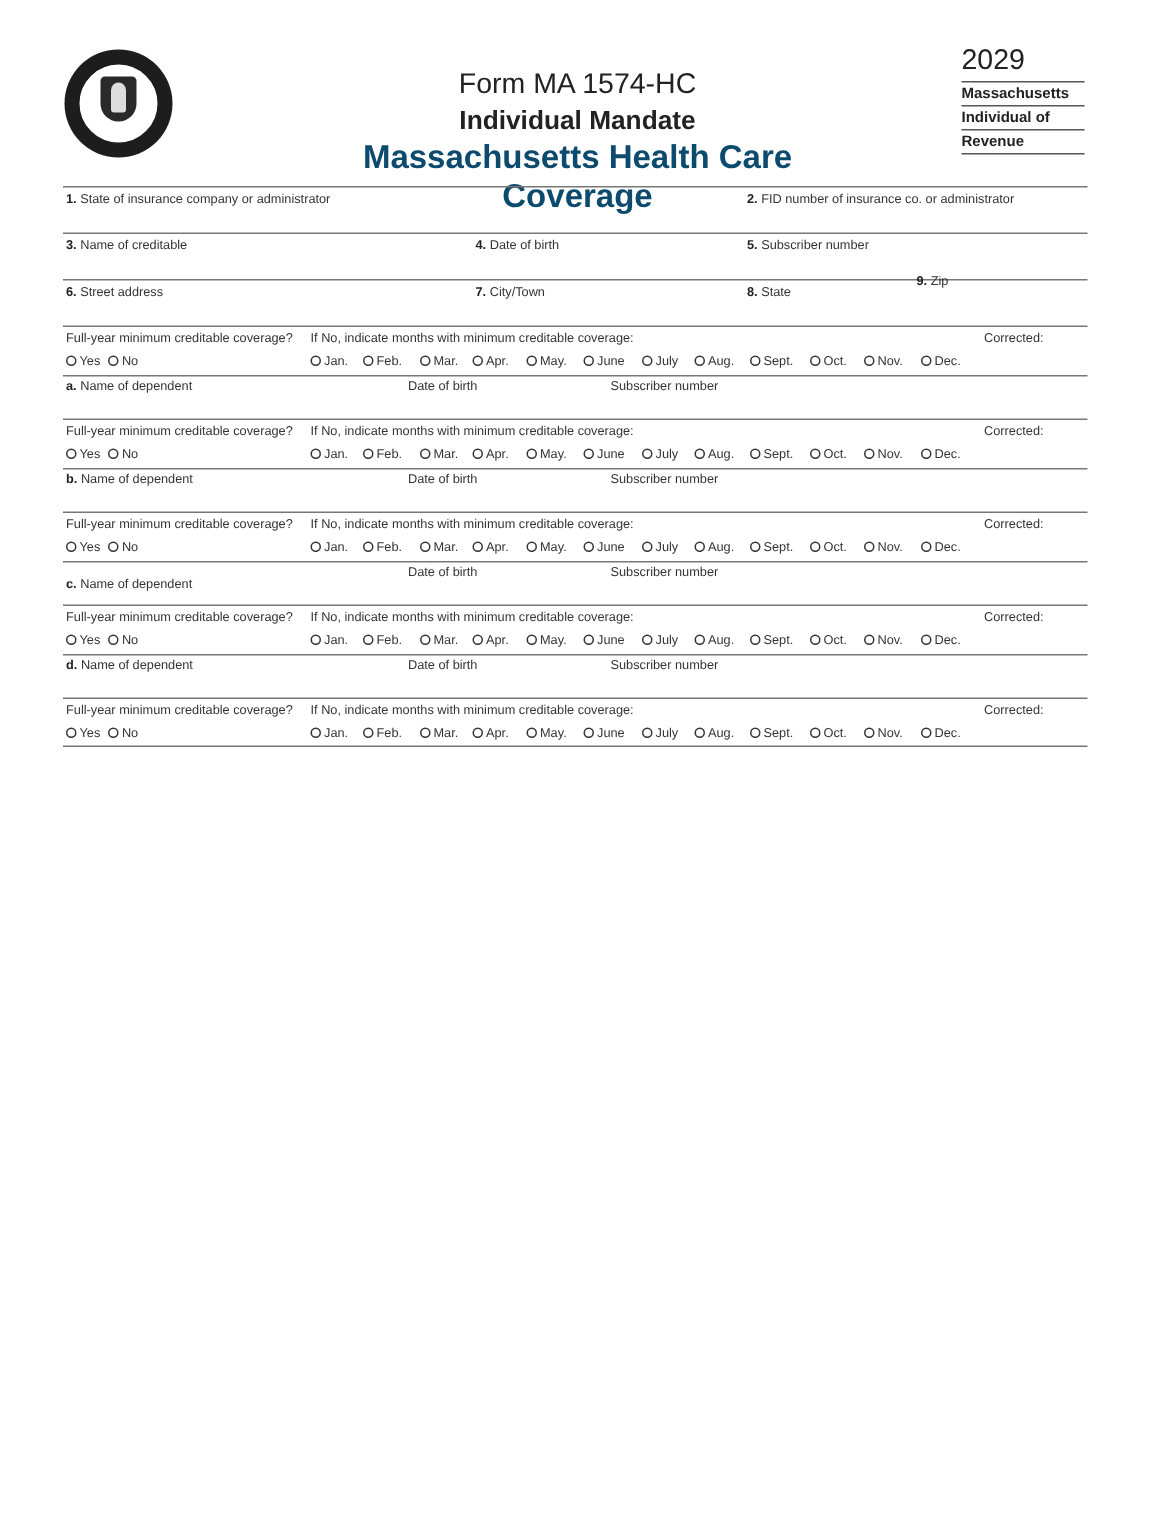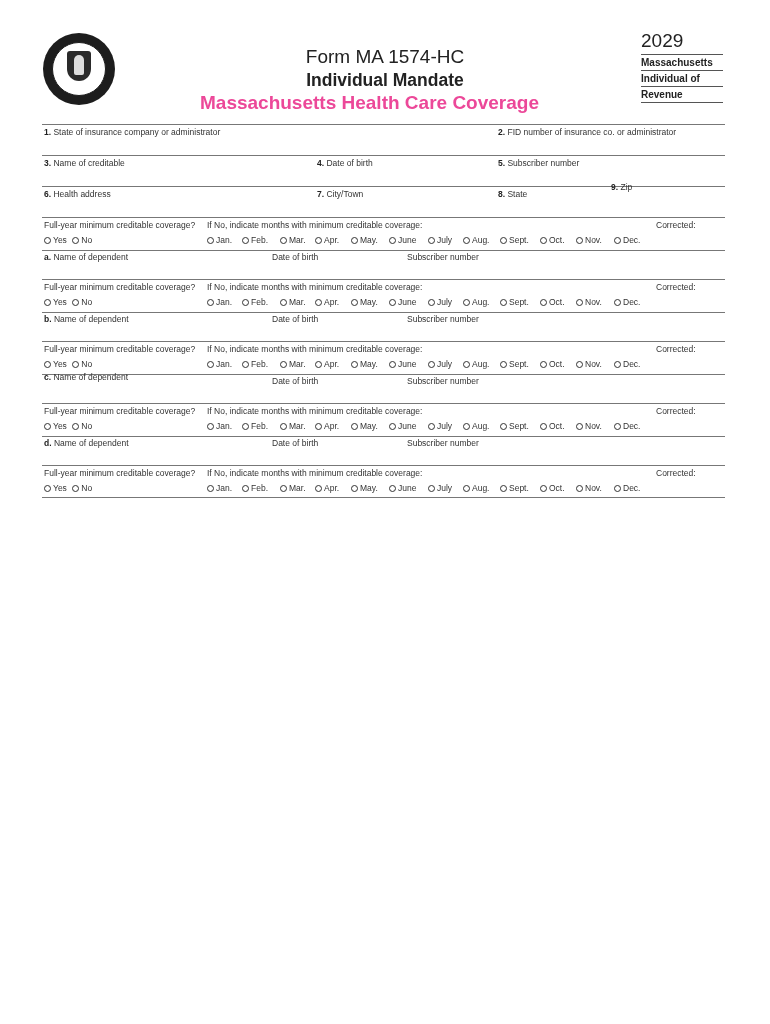--- a/index.html
+++ b/index.html
@@ -5,21 +5,21 @@
   html, body { margin: 0; padding: 0; background: #ffffff; }
   body { width: 770px; height: 1024px; position: relative; font-family: "Liberation Sans", sans-serif; color: #222; overflow: hidden; }
   .abs { position: absolute; }
   .seal { left: 43px; top: 33px; width: 72px; height: 72px; border-radius: 50%; background: #1d1d1d; }
   .seal .ring { position: absolute; left: 9px; top: 9px; width: 54px; height: 54px; border-radius: 50%; background: #fff; border: 1px solid #1d1d1d; box-sizing: border-box; }
   .seal .shield { position: absolute; left: 24px; top: 18px; width: 24px; height: 30px; background: #2a2a2a; border-radius: 3px 3px 12px 12px; }
   .seal .fig { position: absolute; left: 31px; top: 22px; width: 10px; height: 20px; background: #ddd; border-radius: 5px 5px 2px 2px; }
 
   .title1 { left: 200px; top: 46px; width: 370px; text-align: center; font-size: 19px; color: #222; }
   .title2 { left: 200px; top: 70px; width: 370px; text-align: center; font-size: 17.5px; font-weight: bold; color: #222; }
-  .title3 { left: 200px; top: 92px; width: 370px; font-size: 19px; font-weight: bold; color: #ec4899; }
+  .title3 { left: 200px; top: 92px; width: 370px; text-align: center; font-size: 22px; font-weight: bold; color: #0c4a6e; }
 
   .year { left: 641px; top: 30px; font-size: 19px; color: #222; }
   .dept { left: 641px; width: 82px; font-size: 10px; font-weight: bold; color: #222; border-top: 1px solid #555; padding-top: 2px; height: 13px; }
   .dept-end { left: 641px; width: 82px; border-top: 1px solid #555; height: 0; }
 
   .hline { left: 42px; width: 683px; height: 0; border-top: 1.5px solid #777; }
   .lbl { font-size: 8.5px; color: #333; white-space: nowrap; }
   .lbl b { font-weight: bold; color: #222; }
 
   .radio { display: inline-block; width: 7px; height: 7px; border: 1.2px solid #333; border-radius: 50%; vertical-align: -1px; margin-right: 2px; box-sizing: border-box; }
@@ -47,21 +47,21 @@
 <div class="abs hline" style="top:124px"></div>
 <div class="abs lbl" style="left:44px;top:127px"><b>1.</b><span> State of insurance company or administrator</span></div>
 <div class="abs lbl" style="left:498px;top:127px"><b>2.</b><span> FID number of insurance co. or administrator</span></div>
 
 <div class="abs hline" style="top:155px"></div>
 <div class="abs lbl" style="left:44px;top:158px"><b>3.</b><span> Name of creditable</span></div>
 <div class="abs lbl" style="left:317px;top:158px"><b>4.</b><span> Date of birth</span></div>
 <div class="abs lbl" style="left:498px;top:158px"><b>5.</b><span> Subscriber number</span></div>
 
 <div class="abs hline" style="top:186px"></div>
-<div class="abs lbl" style="left:44px;top:189px"><b>6.</b><span> Health address</span></div>
+<div class="abs lbl" style="left:44px;top:189px"><b>6.</b><span> Street address</span></div>
 <div class="abs lbl" style="left:317px;top:189px"><b>7.</b><span> City/Town</span></div>
 <div class="abs lbl" style="left:498px;top:189px"><b>8.</b><span> State</span></div>
 <div class="abs lbl" style="left:611px;top:182px"><b>9.</b><span> Zip</span></div>
 
 <div id="blocks">
   <div class="abs hline cov-top" style="top: 217px;"></div>
   <div class="abs rowtxt cov-q" style="left: 44px; top: 220px;">Full-year minimum creditable coverage?</div>
   <div class="abs rowtxt cov-m" style="left: 207px; top: 220px;">If No, indicate months with minimum creditable coverage:</div>
   <div class="abs rowtxt cov-c" style="left: 656px; top: 220px;">Corrected:</div>
   <div class="abs rowtxt cov-yn" style="left: 44px; top: 235px;">
@@ -133,21 +133,21 @@
       <span style="position: absolute; left: 182px;"><span class="radio"></span><span>June</span></span>
       <span style="position: absolute; left: 221px;"><span class="radio"></span><span>July</span></span>
       <span style="position: absolute; left: 256px;"><span class="radio"></span><span>Aug.</span></span>
       <span style="position: absolute; left: 293px;"><span class="radio"></span><span>Sept.</span></span>
       <span style="position: absolute; left: 333px;"><span class="radio"></span><span>Oct.</span></span>
       <span style="position: absolute; left: 369px;"><span class="radio"></span><span>Nov.</span></span>
       <span style="position: absolute; left: 407px;"><span class="radio"></span><span>Dec.</span></span>
     </div>
 
   <div class="abs hline dep-top" style="top: 374px;"></div>
-  <div class="abs lbl dep-name" style="left: 44px; top: 372px;"><b class="dep-letter">c.</b><span class="dep-nl"> Name of dependent</span></div>
+  <div class="abs lbl dep-name" style="left: 44px; top: 384px;"><b class="dep-letter">c.</b><span class="dep-nl"> Name of dependent</span></div>
   <div class="abs lbl dep-dob" style="left: 272px; top: 376px;">Date of birth</div>
   <div class="abs lbl dep-sub" style="left: 407px; top: 376px;">Subscriber number</div>
 
   <div class="abs hline cov-top" style="top: 403px;"></div>
   <div class="abs rowtxt cov-q" style="left: 44px; top: 406px;">Full-year minimum creditable coverage?</div>
   <div class="abs rowtxt cov-m" style="left: 207px; top: 406px;">If No, indicate months with minimum creditable coverage:</div>
   <div class="abs rowtxt cov-c" style="left: 656px; top: 406px;">Corrected:</div>
   <div class="abs rowtxt cov-yn" style="left: 44px; top: 421px;">
     <span><span class="radio"></span><span>Yes</span></span>
     <span style="margin-left:3px"><span class="radio"></span><span>No</span></span>

